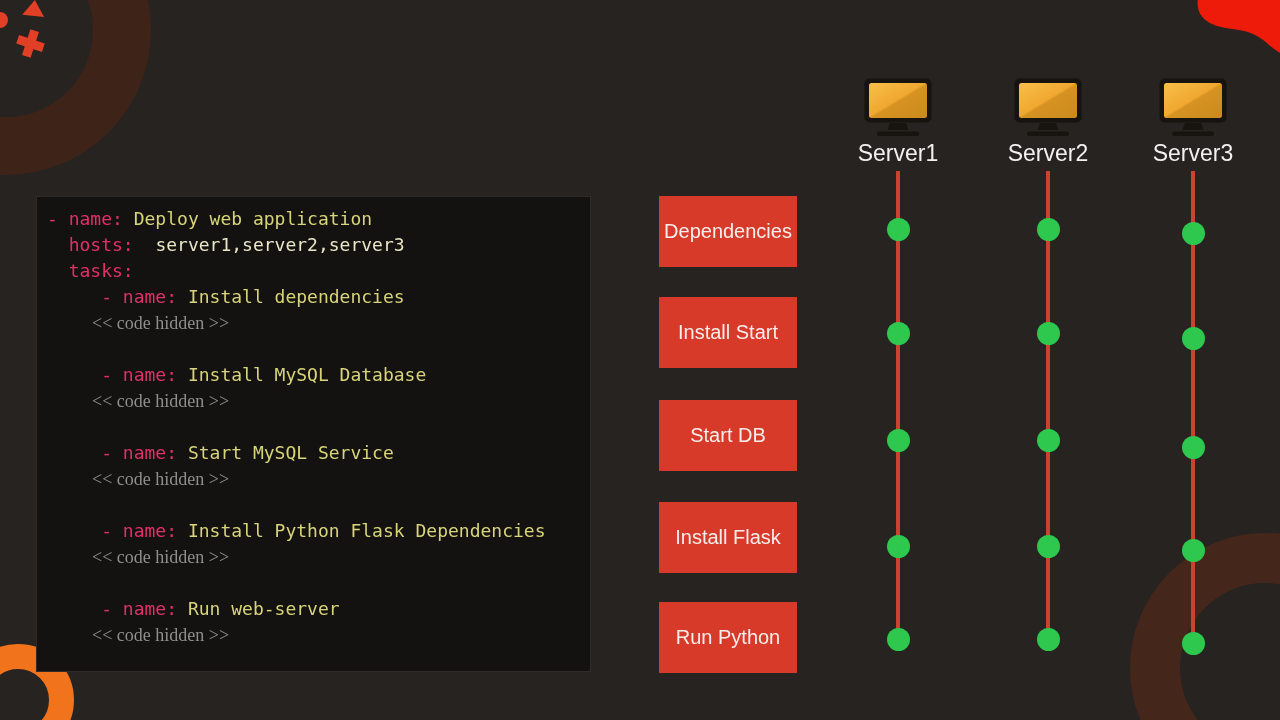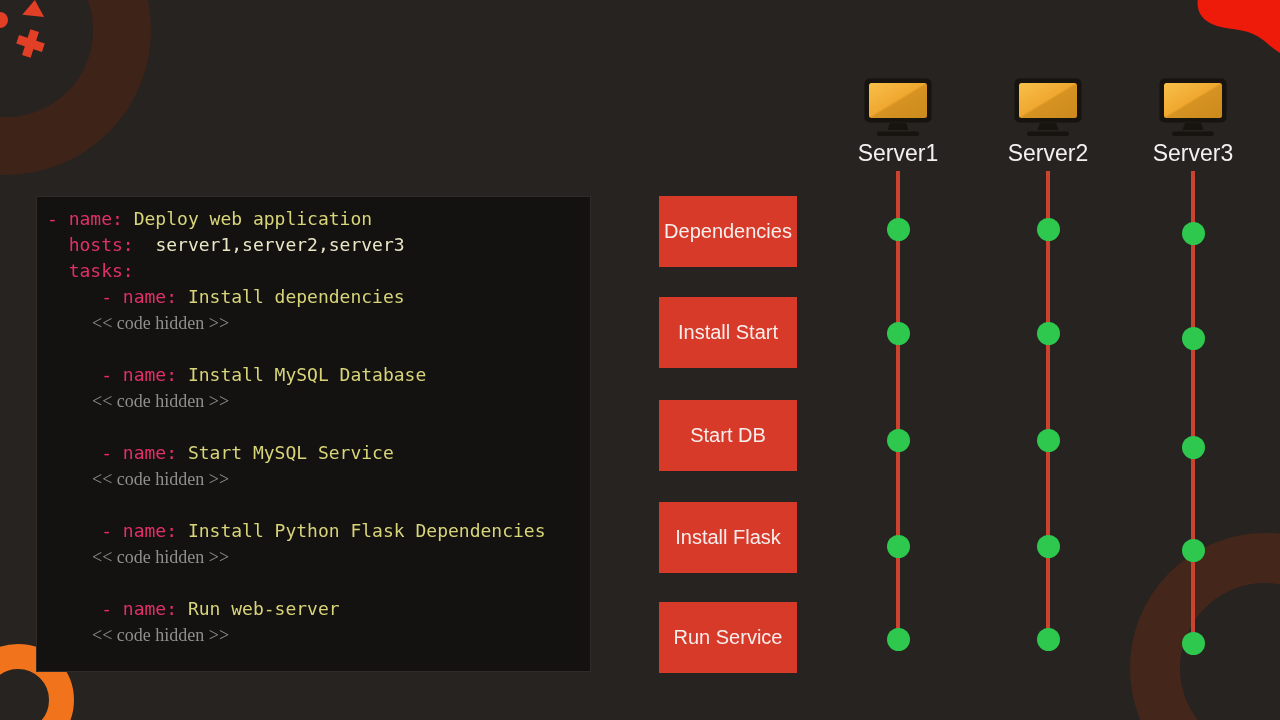--- a/index.html
+++ b/index.html
@@ -88,21 +88,21 @@
   </svg>
 
 
   <div class="code-block" id="code-lines"><div class="cl"><span class="seg-k">- name:</span><span class="seg-v"> Deploy web application</span></div><div class="cl"><span class="seg-k">  hosts:</span><span class="seg-h">  server1,server2,server3</span></div><div class="cl"><span class="seg-k">  tasks:</span></div><div class="cl"><span class="seg-k">     - name:</span><span class="seg-v"> Install dependencies</span></div><div class="cl"><span class="seg-g">          &lt;&lt; code hidden &gt;&gt;</span></div><div class="cl">&nbsp;</div><div class="cl"><span class="seg-k">     - name:</span><span class="seg-v"> Install MySQL Database</span></div><div class="cl"><span class="seg-g">          &lt;&lt; code hidden &gt;&gt;</span></div><div class="cl">&nbsp;</div><div class="cl"><span class="seg-k">     - name:</span><span class="seg-v"> Start MySQL Service</span></div><div class="cl"><span class="seg-g">          &lt;&lt; code hidden &gt;&gt;</span></div><div class="cl">&nbsp;</div><div class="cl"><span class="seg-k">     - name:</span><span class="seg-v"> Install Python Flask Dependencies</span></div><div class="cl"><span class="seg-g">          &lt;&lt; code hidden &gt;&gt;</span></div><div class="cl">&nbsp;</div><div class="cl"><span class="seg-k">     - name:</span><span class="seg-v"> Run web-server</span></div><div class="cl"><span class="seg-g">          &lt;&lt; code hidden &gt;&gt;</span></div></div>
 
   <div id="task-buttons">
       <div class="task-btn" style="top: 196px;">Dependencies</div>
       <div class="task-btn" style="top: 297px;">Install Start</div>
       <div class="task-btn" style="top: 400px;">Start DB</div>
       <div class="task-btn" style="top: 502px;">Install Flask</div>
-      <div class="task-btn" style="top: 602px;">Run Service</div>
+      <div class="task-btn" style="top: 602px;">Run Python</div>
     </div>
 
   <div id="server-cols">
       <div class="server-col" style="left: 898px;">
         <svg class="monitor" width="68" height="58" viewBox="0 0 68 58">
           <rect x="0.5" y="0.5" width="67" height="44" rx="5" fill="#17140f"></rect>
           <rect x="5" y="5" width="58" height="35" rx="2.5" fill="url(#amberGrad)"></rect>
           <path d="M26 45 L42 45 L44.5 52 L23.5 52 Z" fill="#17140f"></path>
           <rect x="13" y="53.5" width="42" height="4.5" rx="2.2" fill="#17140f"></rect>
         </svg>

